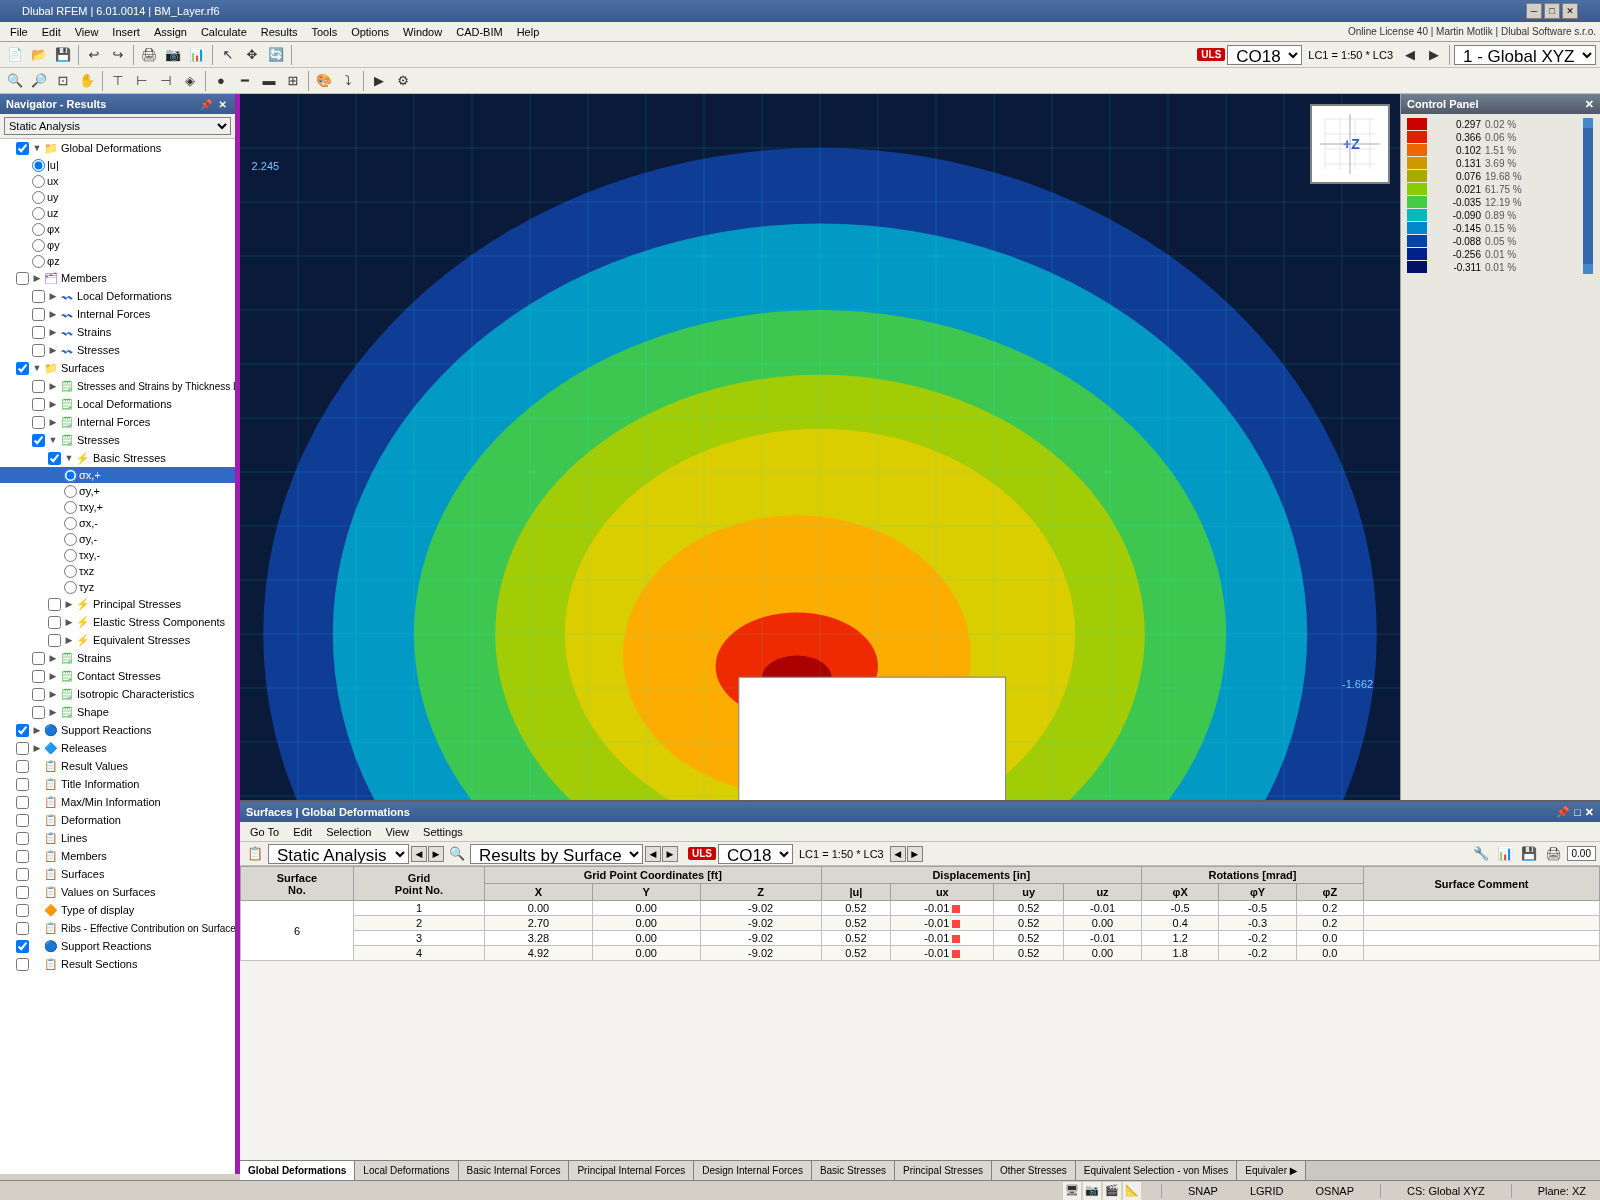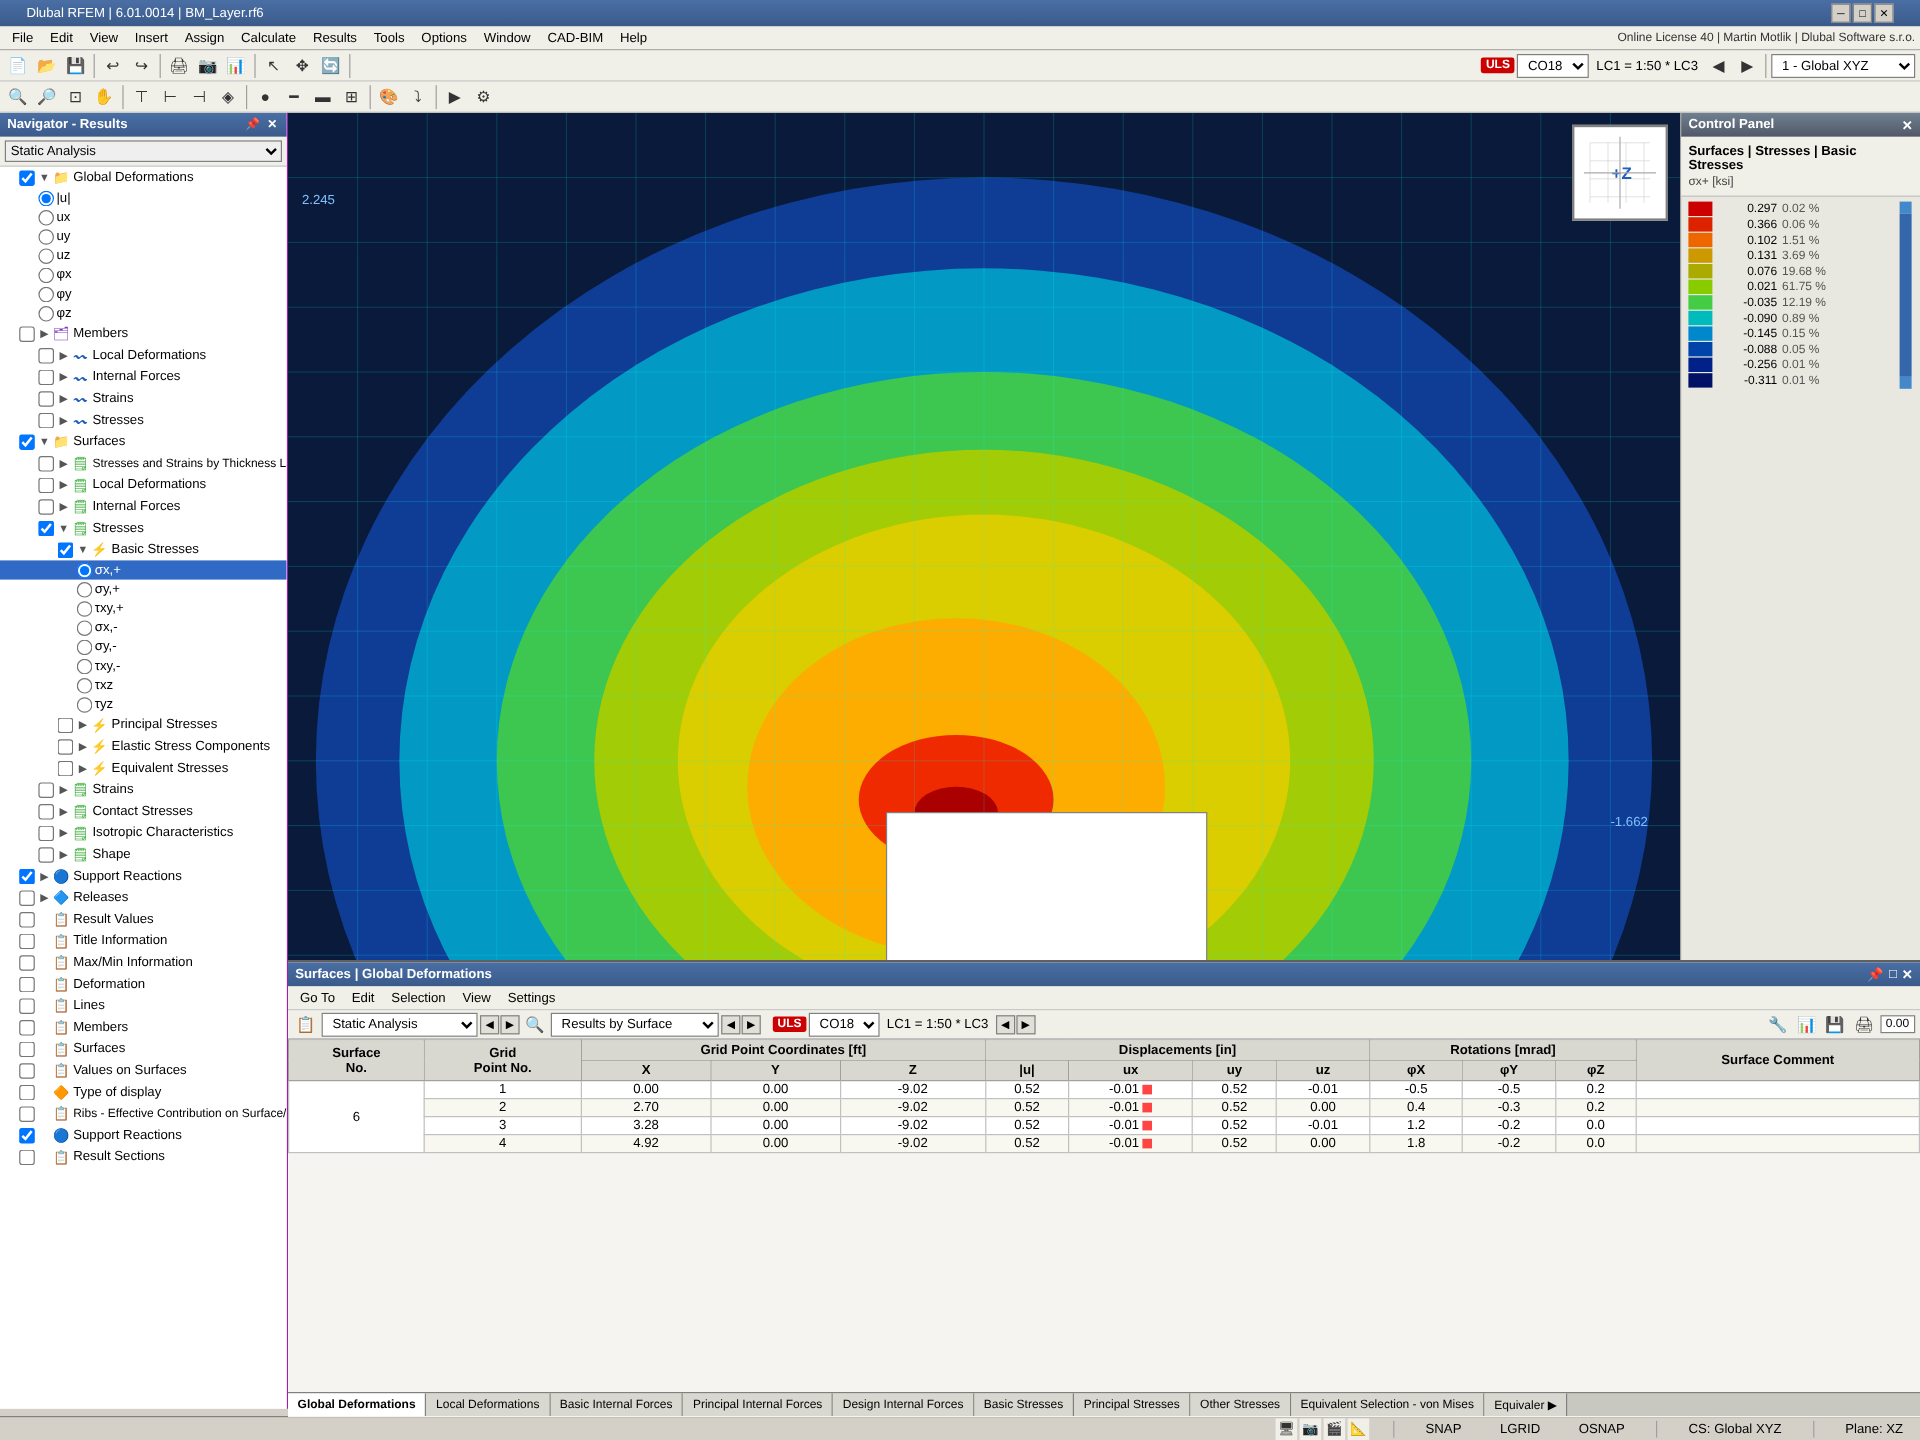--- a/index.html
+++ b/index.html
@@ -46,38 +46,38 @@
     .tb-icon-btn {
       width: 22px; height: 22px;
       background: #f0efe8;
       border: 1px solid transparent;
       display: flex; align-items: center; justify-content: center;
       cursor: pointer; font-size: 13px; color: #333;
     }
     .tb-separator { width: 1px; height: 20px; background: #a0a0a0; margin: 0 2px; }
     .combo-box {
       height: 20px; border: 1px solid #808080; background: white;
-      padding: 0 4px; font-size: 11px; min-width: 60px;
+      padding: 0 4px; font-size: 17px; min-width: 60px;
     }
     .uls-badge {
       background: #cc0000; color: white; font-size: 10px; font-weight: bold;
       padding: 1px 4px; border-radius: 2px;
     }
 
     
     #main-layout {
       display: flex;
       height: calc(1200px - 22px - 20px - 26px - 26px - 26px);
     }
 
     
     #navigator {
       width: 240px;
       background: #f5f4f0;
-      border-right: 1px solid #a21caf;
+      border-right: 5px solid #a21caf;
       display: flex;
       flex-direction: column;
       overflow: hidden;
       flex-shrink: 0;
     }
     #nav-header {
       background: linear-gradient(to bottom, #4a6fa5, #3a5a8a);
       color: white;
       height: 20px;
       display: flex;
@@ -901,24 +901,20 @@
             <line x1="5" y1="35" x2="65" y2="35" stroke="#aaa" stroke-width="1"></line>
             <line x1="35" y1="5" x2="35" y2="65" stroke="#aaa" stroke-width="1"></line>
           </svg>
         </div>
       </div>
 
       <div id="control-panel">
         <div id="cp-header">
           <span>Control Panel</span>
           <span style="cursor:pointer;color:white;">✕</span>
-        </div>
-        <div id="cp-title-section">
-          <div class="cp-title">Surfaces | Stresses | Basic Stresses</div>
-          <div class="cp-subtitle">σx+ [ksi]</div>
         </div>
         <div id="legend-area">
 
           <div style="display:flex;">
             <div style="flex:1;">
               <div class="legend-row">
                 <div class="legend-color" style="background:#cc0000;"></div>
                 <span class="legend-value">0.297</span>
                 <span class="legend-pct">0.02 %</span>
               </div>

